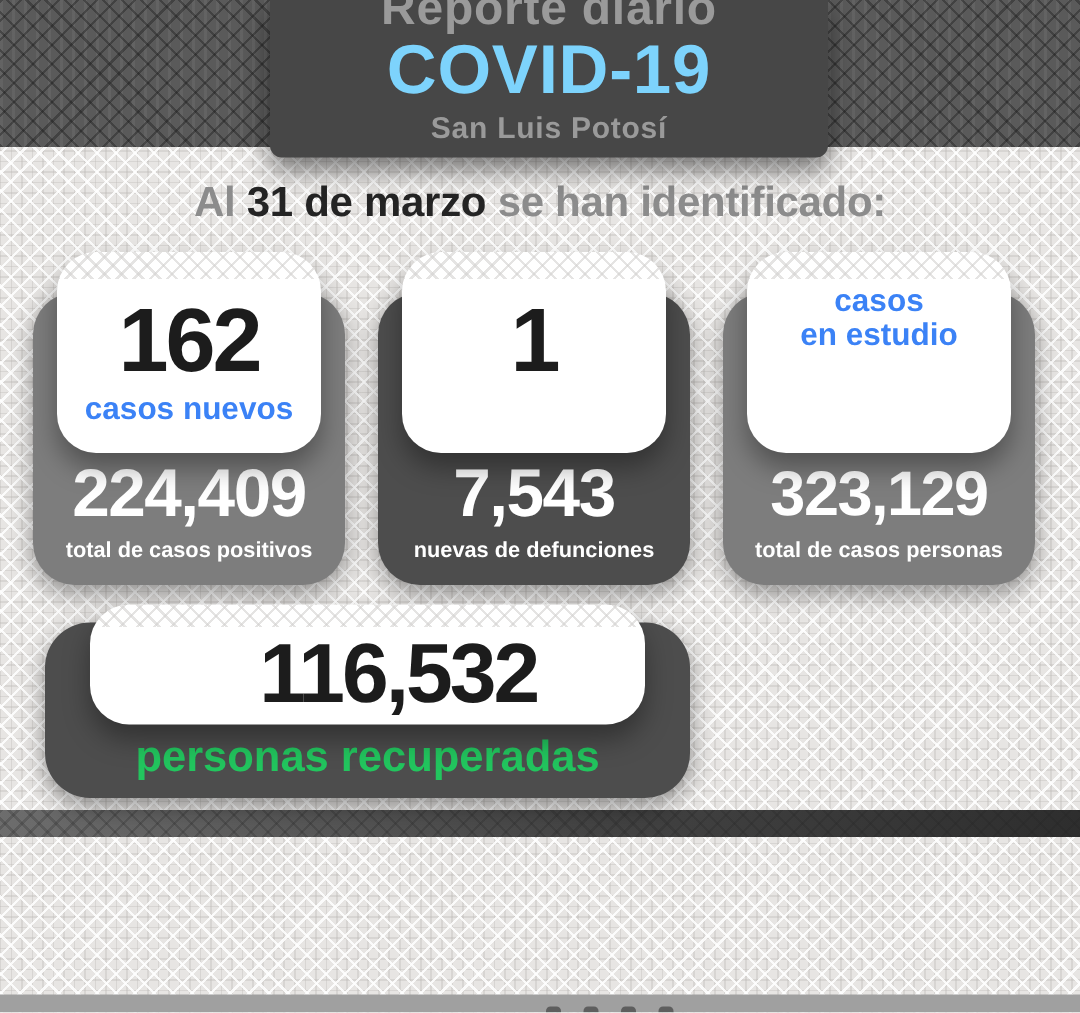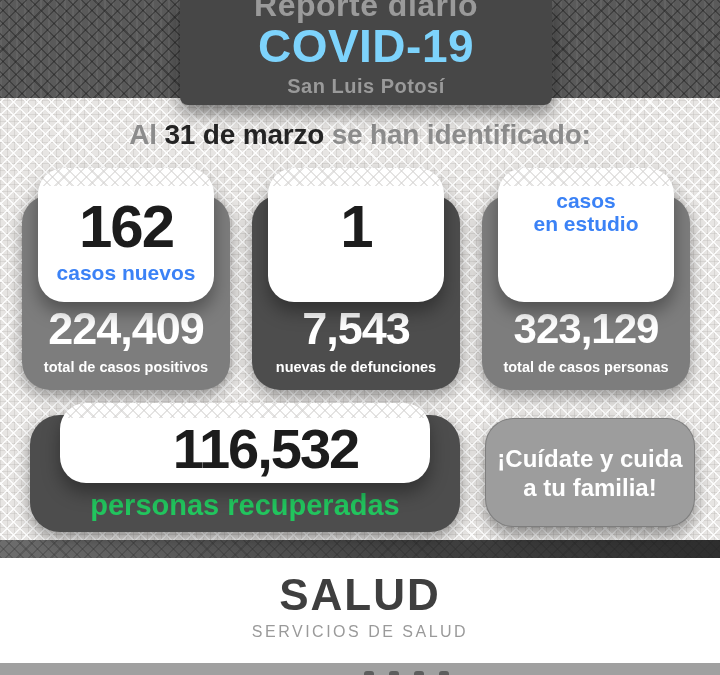--- a/index.html
+++ b/index.html
@@ -166,30 +166,22 @@
   <div class="recov">
     <div class="recov-back">
       <div class="recov-label">personas recuperadas</div>
     </div>
     <div class="recov-front">
       <div class="card-strip"></div>
       <div class="recov-value">116,532</div>
     </div>
   </div>
 
-  <div class="msg-card">
-    <div class="msg-text">¡Cuídate y cuida
-a tu familia!</div>
-  </div>
 
   <div class="grad-strip"></div>
-  <div class="footer-white">
-    <div class="brand">SALUD</div>
-    <div class="brand-sub">SERVICIOS DE SALUD</div>
-  </div>
   <div class="bottom-strip">
     <div class="peek-icons">
       <span class="dot"></span>
       <span class="dot"></span>
       <span class="dot"></span>
       <span class="dot"></span>
     </div>
   </div>
 
 </div>

